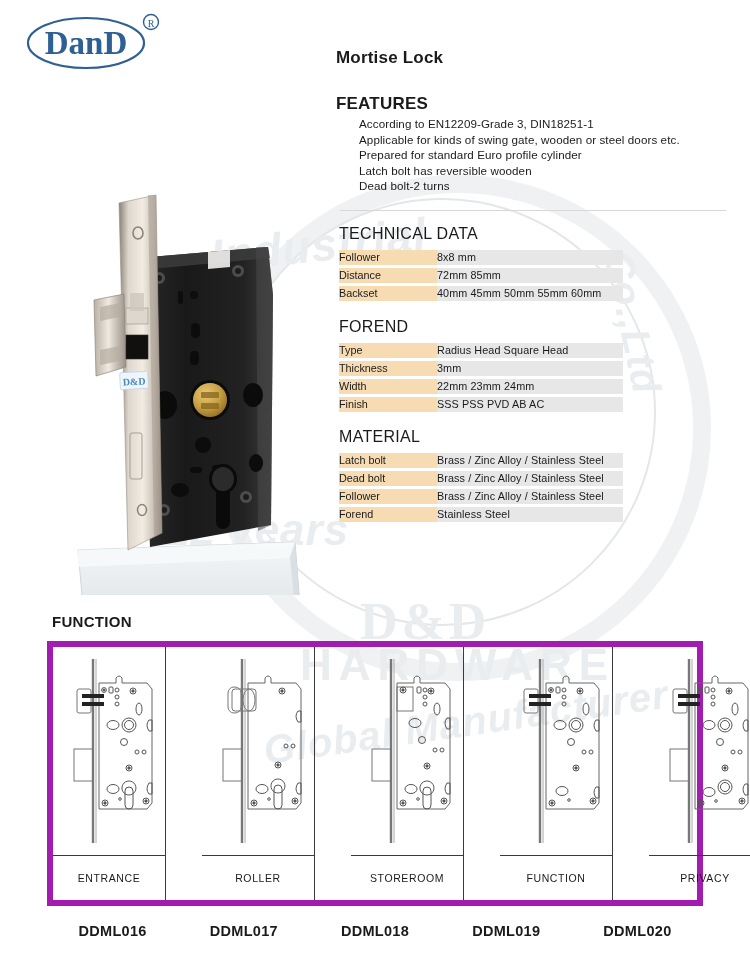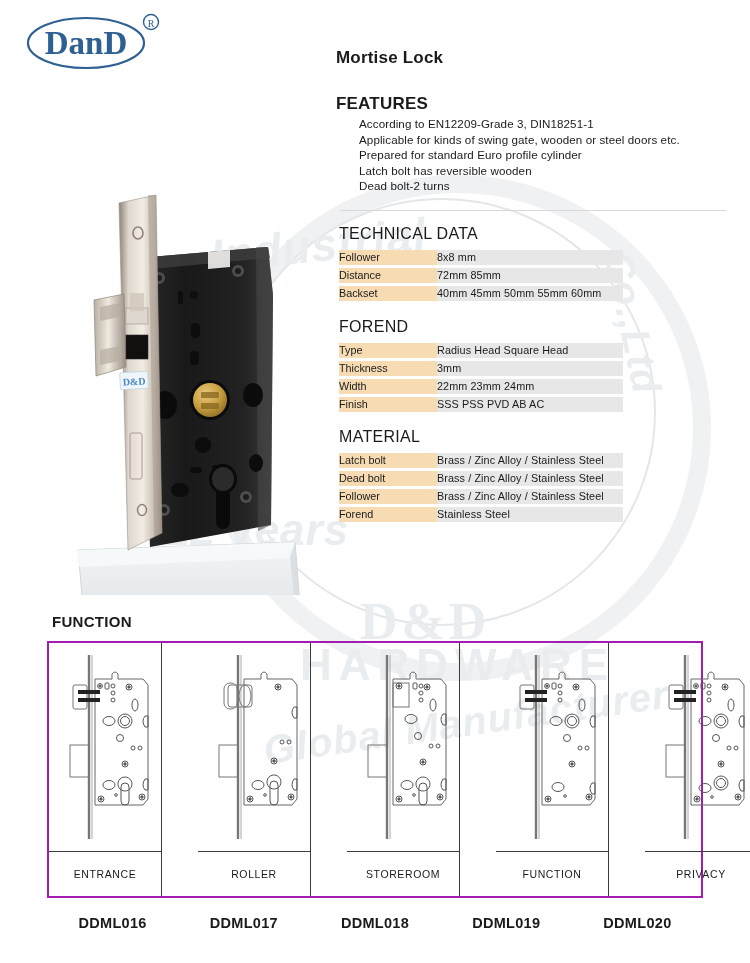--- a/index.html
+++ b/index.html
@@ -51,21 +51,21 @@
   table.spec{border-collapse:separate;border-spacing:0 3px;width:284px;margin-left:3px;}
   table.spec td{font-size:10.8px;padding:0;height:15px;vertical-align:middle;}
   td.lab{
     width:98px;background:#f7dcb3;padding-left:12px;color:#1a1a1a;
   }
   td.val{background:#e7e7e7;padding-left:14px;letter-spacing:.1px;margin-top:10px;}
 
   
   .fn-head{position:absolute;left:52px;top:613px;font-size:15px;font-weight:bold;z-index:6;letter-spacing:.3px;}
   .fn-wrap{position:absolute;left:47px;top:641px;width:656px;z-index:6;}
-  .fn-grid{display:flex;border:2px solid #a21caf;gap:36px;}
+  .fn-grid{display:flex;border:6px solid #a21caf;gap:36px;}
   .fn-cell{
     flex:1 1 0;border-right:1px solid #3a3a3a;box-sizing:border-box;
     display:flex;flex-direction:column;
   }
   .fn-cell:last-child{border-right:none;}
   .fn-draw{height:208px;display:flex;align-items:center;justify-content:center;}
   .fn-draw svg{display:block;}
   .fn-label{
     height:44px;border-top:1px solid #3a3a3a;display:flex;align-items:center;
     justify-content:center;font-size:10.5px;letter-spacing:.6px;

